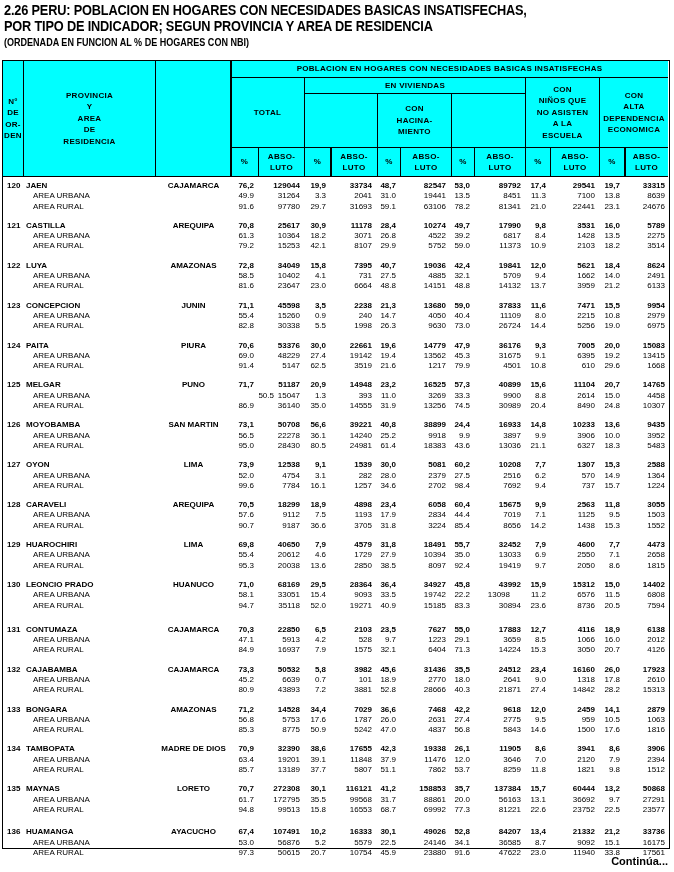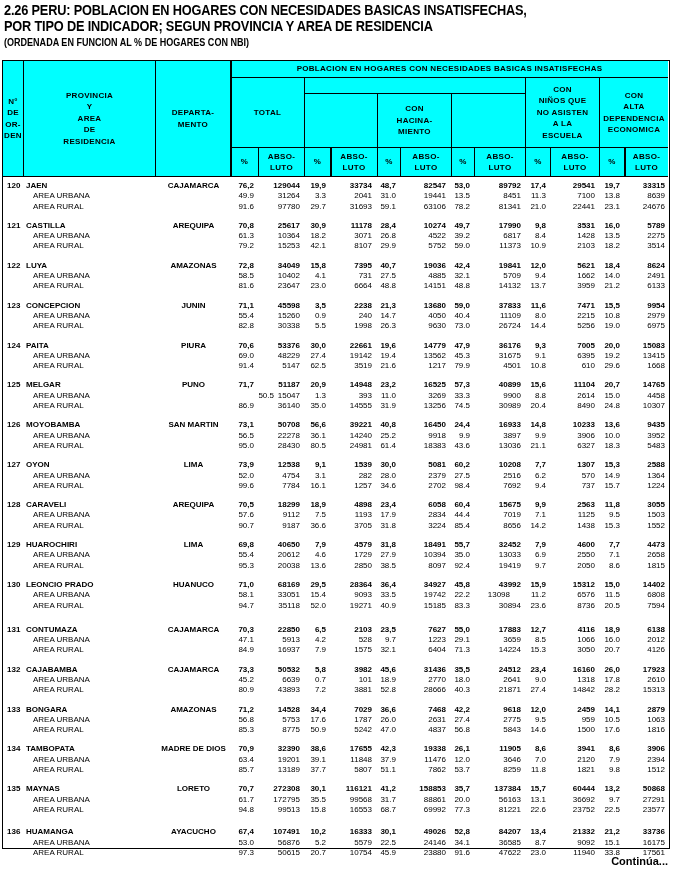--- a/index.html
+++ b/index.html
@@ -36,25 +36,24 @@
 
     <div class="hc" style="left:0;top:0;width:20px;height:115px;">N°
 DE
 OR-
 DEN</div>
     <div class="hc" style="left:21px;top:0;width:131px;height:115px;">PROVINCIA
 Y
 AREA
 DE
 RESIDENCIA</div>
-    <div class="hc" style="left:153px;top:0;width:74px;height:115px;">DEPARTA-
-MENTO</div>
 
     <div class="hc" style="left:228px;top:0;width:437px;height:16px;">POBLACION EN HOGARES CON NECESIDADES BASICAS INSATISFECHAS</div>
     <div class="hc" style="left:228px;top:17px;width:73px;height:69px;">TOTAL</div>
+    <div class="hc" style="left:302px;top:17px;width:220px;height:15px;">EN VIVIENDAS</div>
     <div class="hc" style="left:375px;top:33px;width:73px;height:53px;">CON
 HACINA-
 MIENTO</div>
     <div class="hc" style="left:523px;top:17px;width:73px;height:69px;">CON
 NIÑOS QUE
 NO ASISTEN
 A  LA
 ESCUELA</div>
     <div class="hc" style="left:597px;top:17px;width:68px;height:69px;">CON
 ALTA
@@ -397,21 +396,21 @@
       <div class="grp" style="margin-top: 9px;">
         <div class="row main">
           <span class="num">126</span>
           <span class="prov">MOYOBAMBA</span>
           <span class="dep">SAN MARTIN</span>
           <span class="c" style="right: 414px;">73,1</span>
           <span class="c" style="right: 368px;">50708</span>
           <span class="c" style="right: 342px;">56,6</span>
           <span class="c" style="right: 296px;">39221</span>
           <span class="c" style="right: 272px;">40,8</span>
-          <span class="c" style="right: 222px;">16450</span>
+          <span class="c" style="right: 222px;">38899</span>
           <span class="c" style="right: 198px;">24,4</span>
           <span class="c" style="right: 147px;">16933</span>
           <span class="c" style="right: 122px;">14,8</span>
           <span class="c" style="right: 73px;">10233</span>
           <span class="c" style="right: 48px;">13,6</span>
           <span class="c" style="right: 3px;">9435</span>
         </div>
         <div class="row">
           <span class="area">AREA URBANA</span>
           <span class="c" style="right: 414px;">56.5</span>

